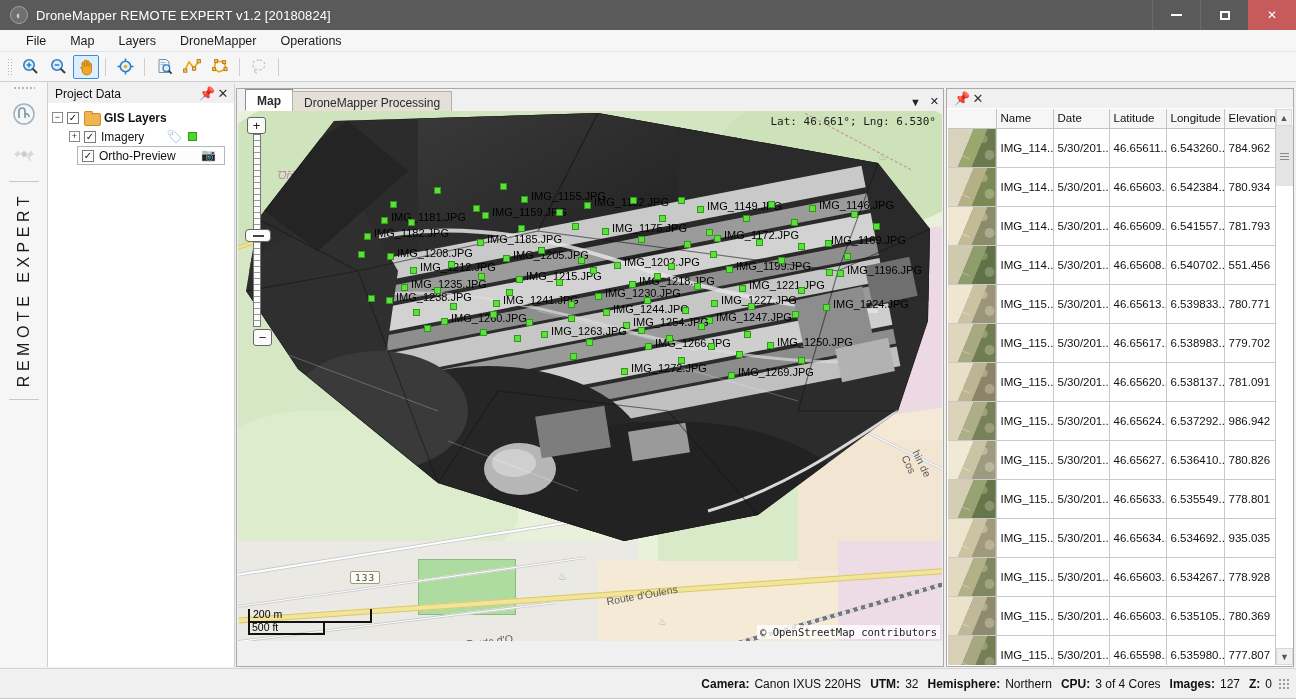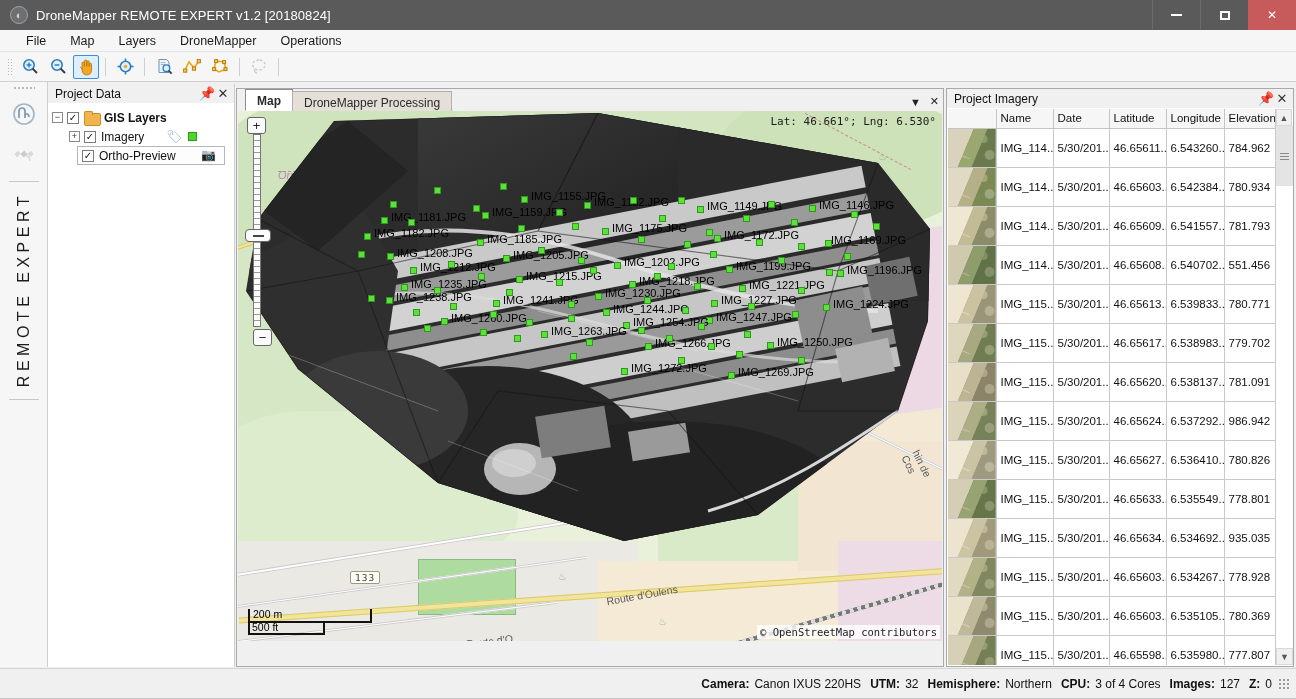--- a/index.html
+++ b/index.html
@@ -702,21 +702,20 @@
 
     <div style="position:absolute;left:112px;top:460px;z-index:29;background:#fdfdf4;border:1px solid #9b9b7f;border-radius:2px;padding:0 4px;font-family:'DejaVu Sans Mono',monospace;font-size:9.5px;color:#444;letter-spacing:1px">133</div>
 
     <div id="osm-credit">© OpenStreetMap contributors</div>
   </div>
 
 </div>
 
 <div id="imagery">
   <div class="panel-head">
-    <span class="ttl">Project Imagery</span>
     <span class="pin">📌</span>
     <span class="cls">✕</span>
   </div>
 
   <div id="grid">
     <div id="gridtable">
       <table>
         <colgroup>
           <col style="width:48px">
             <col style="width:57px">

